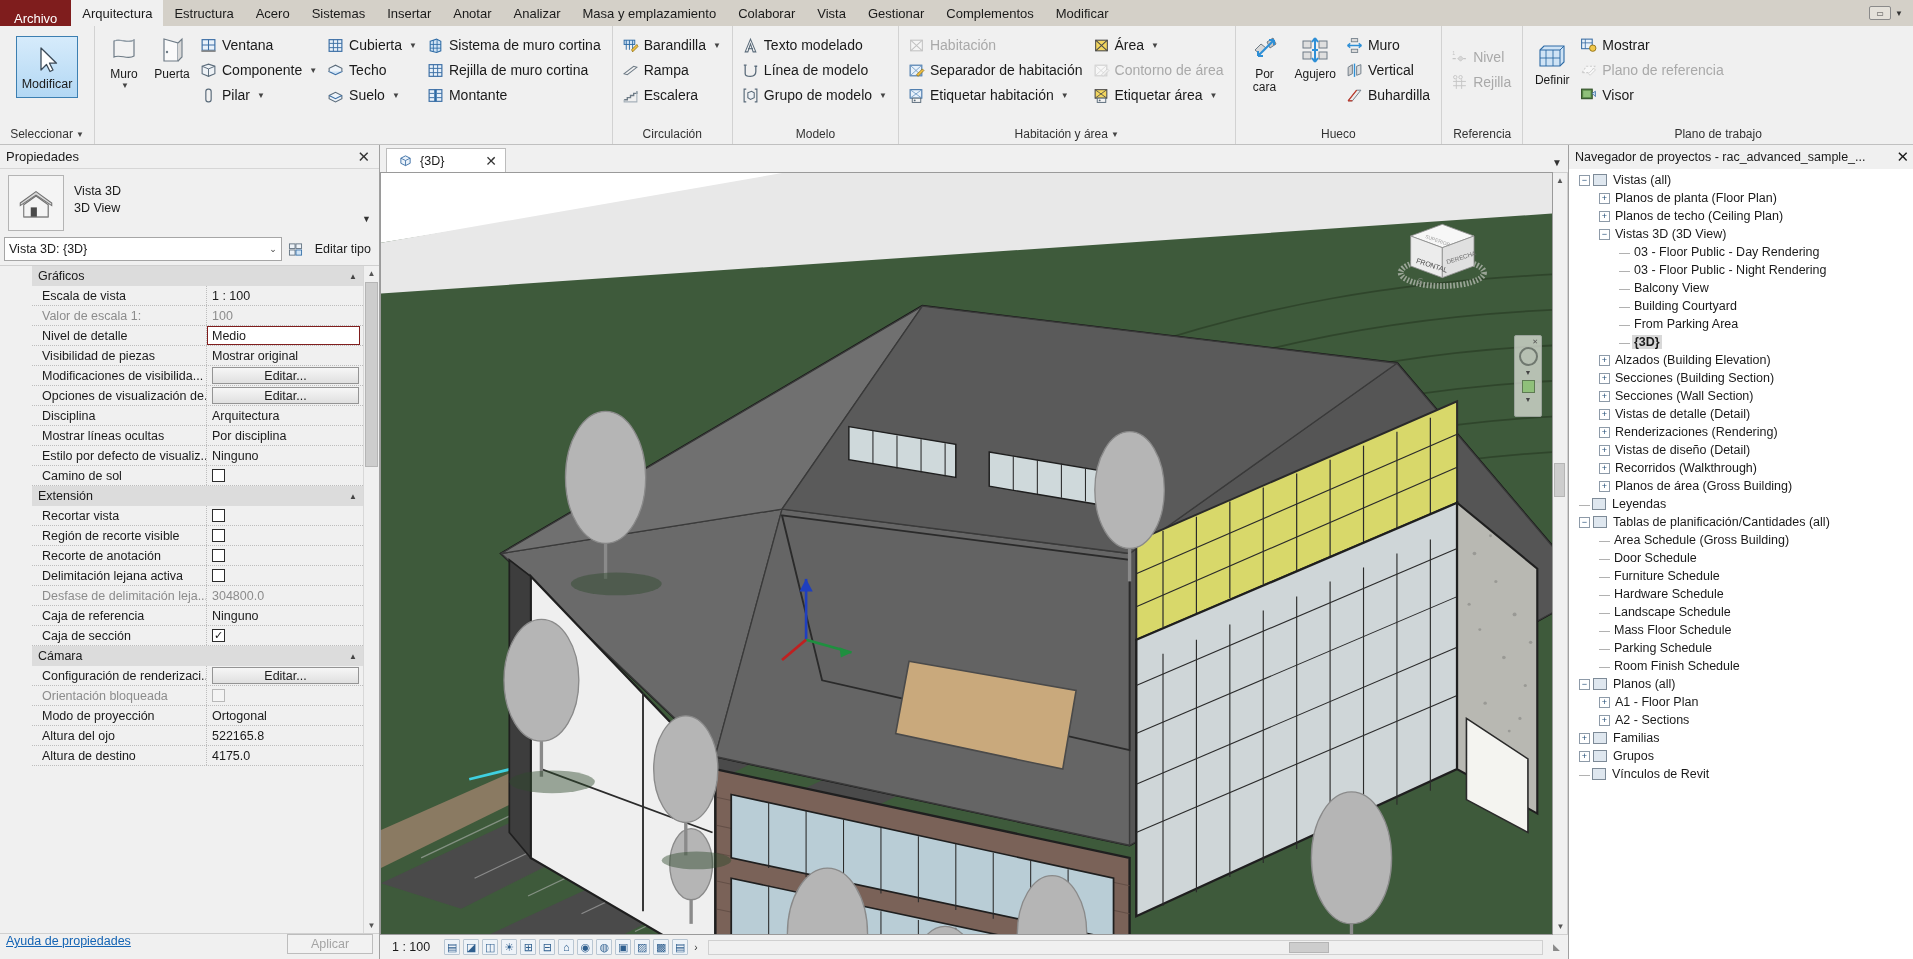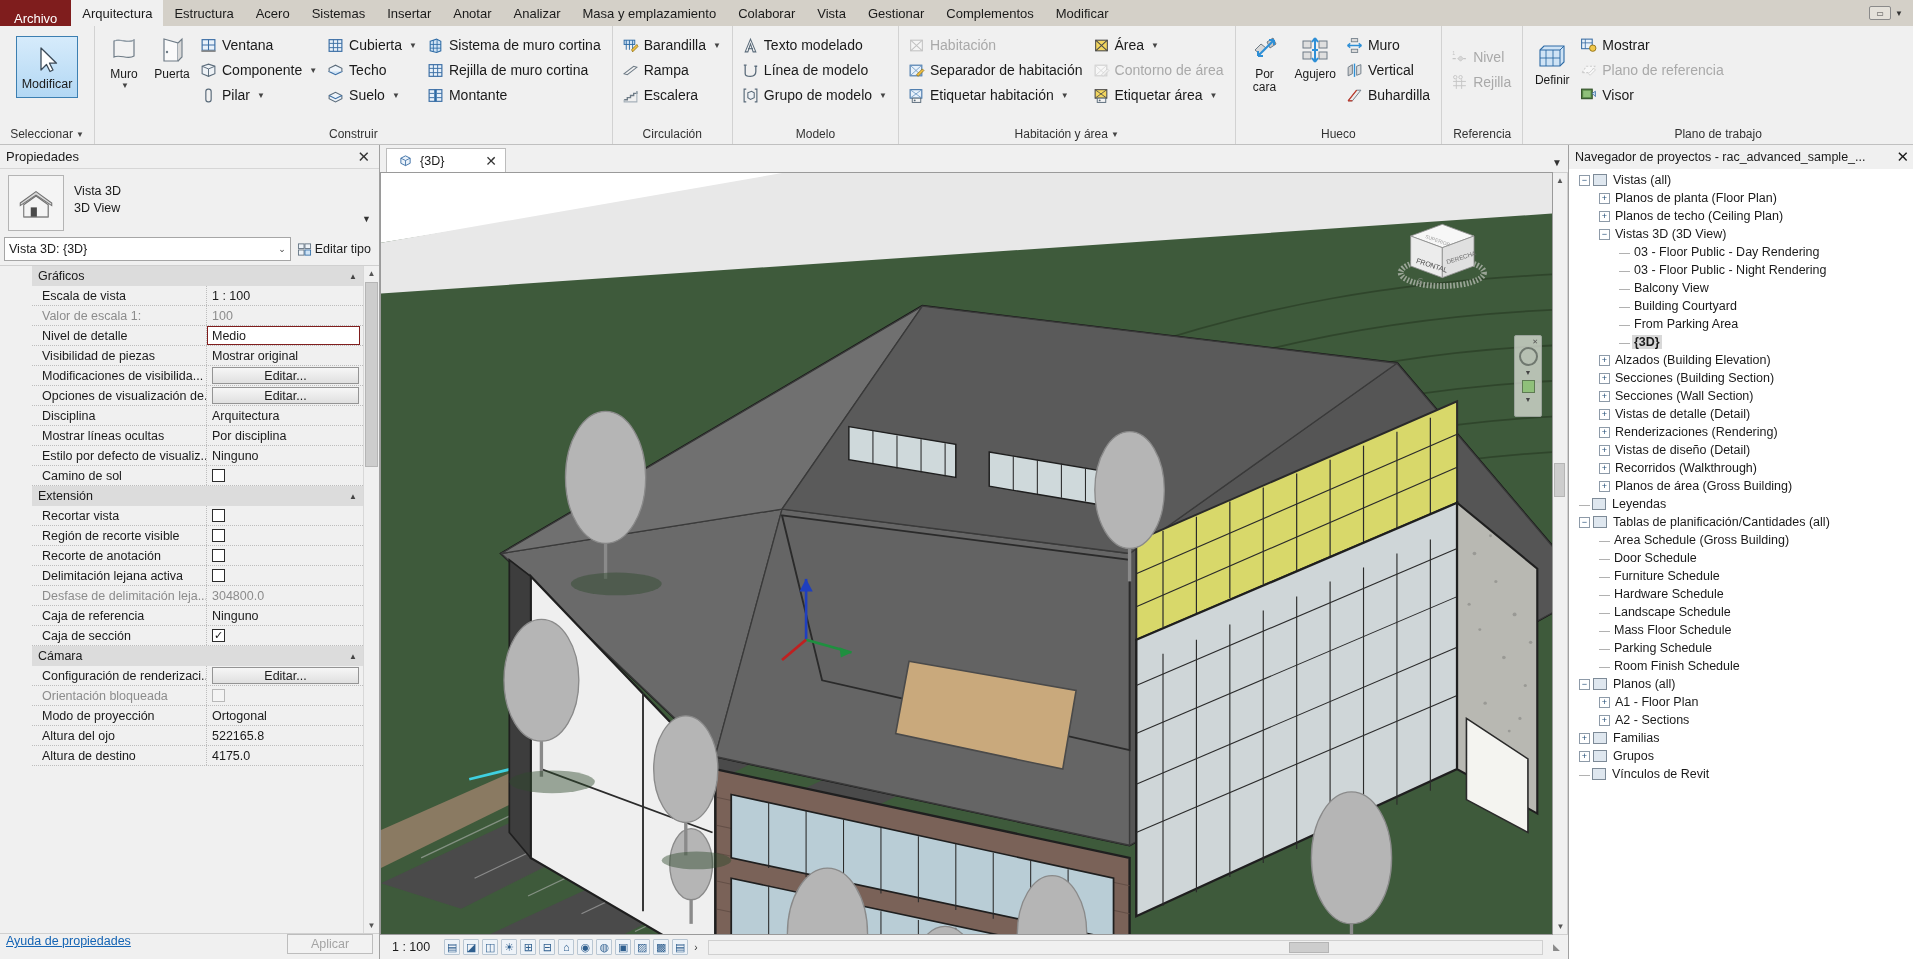--- a/index.html
+++ b/index.html
@@ -55,21 +55,21 @@
   .props { width:380px; flex:0 0 380px; background:#f0f0f0; display:flex; flex-direction:column; border-right:1px solid #a0a0a0; position:relative; }
   .props-head { height:24px; display:flex; align-items:center; padding:0 6px; font-size:13px; background:#f0f0f0; border-bottom:1px solid #d6d6d6;}
   .props-head .x { margin-left:auto; font-size:15px; color:#333; cursor:default; padding:0 3px;}
   .props-type { display:flex; padding:6px 8px 6px 8px; align-items:flex-start; gap:10px; position:relative;}
   .props-type .thumb { width:56px; height:56px; border:1px solid #b4b4b4; background:#f4f4f4; display:flex; align-items:center; justify-content:center; }
   .props-type .ttext { padding-top:8px; font-size:12.5px; line-height:1.35; }
   .props-type .tcaret { position:absolute; right:8px; top:45px; font-size:9px; color:#333; }
   .props-selrow { display:flex; align-items:center; gap:4px; padding:0 6px 4px 4px; }
   .props-selrow .combo { flex:1; height:24px; border:1px solid #a6a6a6; background:#fff; display:flex; align-items:center; padding:0 4px; font-size:12.5px; position:relative;}
   .props-selrow .combo .cv { margin-left:auto; font-size:9px; color:#444; }
-  .props-selrow .edittype { display:flex; align-items:center; gap:3px; font-size:12.5px; padding:0 2px; white-space:nowrap;}
+  .props-selrow .edittype { display:flex; align-items:center; gap:12px; font-size:12.5px; padding:0 2px; white-space:nowrap;}
 
   .props-scroll { flex:1; overflow:hidden; position:relative; border-top:1px solid #d0d0d0;}
   .ptable { width:363px;padding-left:32px; }
   .grp { background:#dcdcdc; height:20px; display:flex; align-items:center; padding:0 6px; font-size:12.5px; position:relative;}
   .grp .gc { position:absolute; right:6px; font-size:8px; color:#444;}
   .prow { display:flex; height:20px; align-items:stretch; border-bottom:1px dotted #bdbdbd; }
   .prow .k { width:175px; flex:0 0 175px; display:flex; align-items:center; padding-left:10px; font-size:12.5px; border-right:1px dotted #bdbdbd; overflow:hidden; white-space:nowrap;}
   .prow .v { flex:1; display:flex; align-items:center; padding-left:5px; font-size:12.5px; overflow:hidden; white-space:nowrap;}
   .prow.dim .k, .prow.dim .v { color:#8c8c8c; }
   .prow .v.boxed { border:1px solid #7f1d1d; background:#fff; margin:0 3px 0 0; padding-left:4px; }
@@ -308,21 +308,20 @@
                 <svg viewBox="0 0 16 16" width="17" height="17">
                   <rect x="2" y="2.5" width="12" height="11" fill="#e8f1fa" stroke="#3c6fa5" stroke-width="1.1"></rect>
                   <rect x="6.8" y="2.5" width="2.4" height="11" fill="#2e6ba5"></rect>
                   <path d="M2 6 H6.8 M9.2 6 H14 M2 10 H6.8 M9.2 10 H14" stroke="#3c6fa5" stroke-width=".9"></path>
                 </svg>
               </span>
             <span class="lbl">Montante</span>
           </div>
         </div>
       </div>
-      <div class="panel-title"><span>Construir</span></div>
     </div>
 
     <div class="panel">
       <div class="panel-body">
         <div class="col">
           <div class="smallbtn">
             <span class="ic ic16">
                 <svg viewBox="0 0 16 16" width="17" height="17">
                   <rect x="2" y="3" width="10" height="4" fill="#cfe3f5" stroke="#2e6ba5" stroke-width=".9"></rect>
                   <path d="M4 3 V12 M7 3 V12 M10 3 V12" stroke="#2e6ba5" stroke-width=".9"></path>

